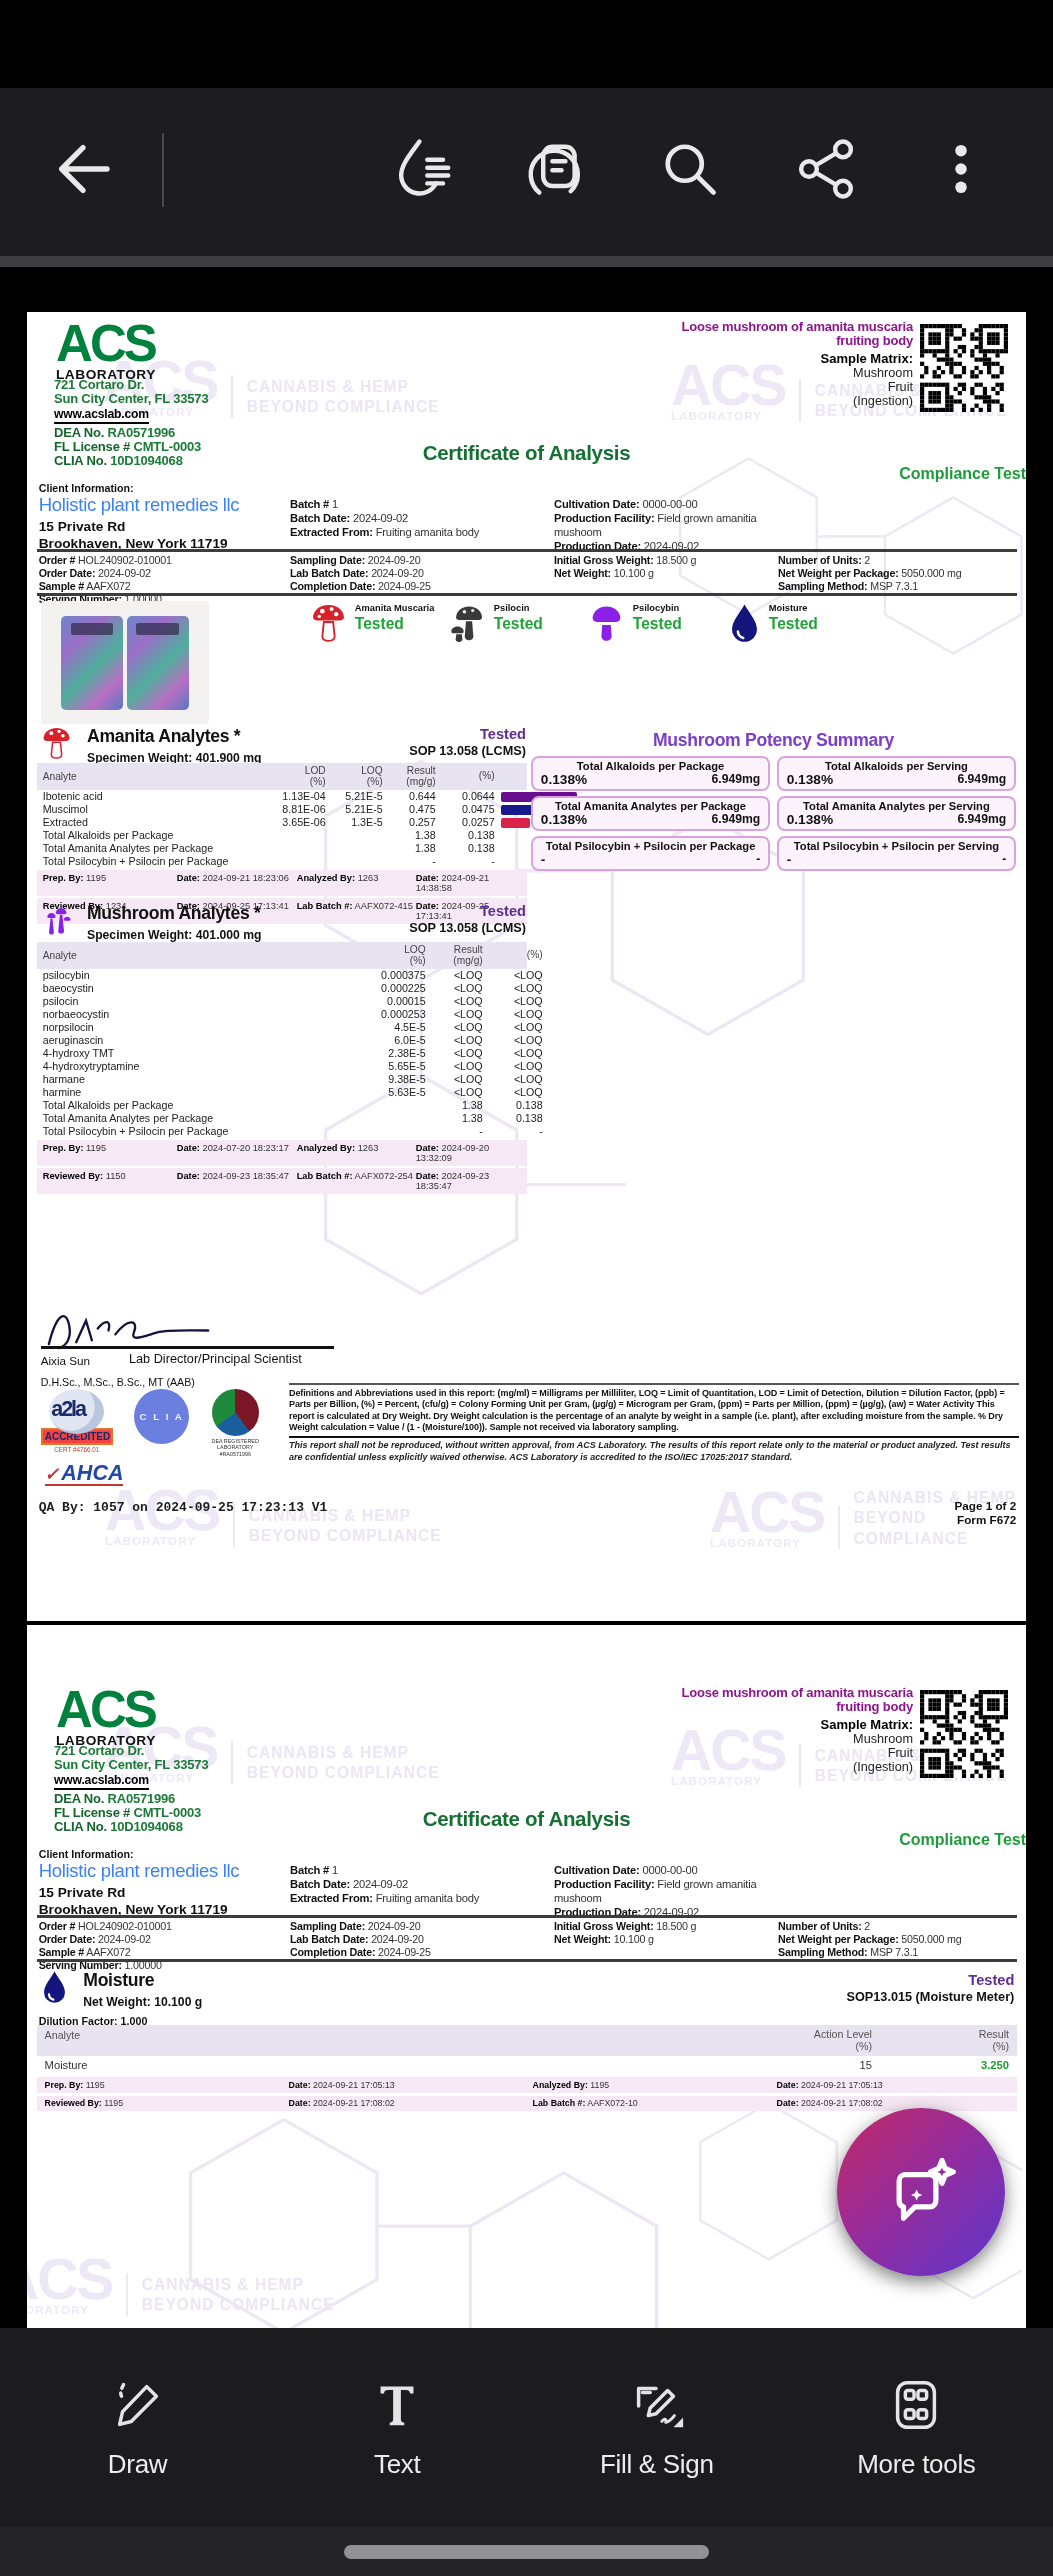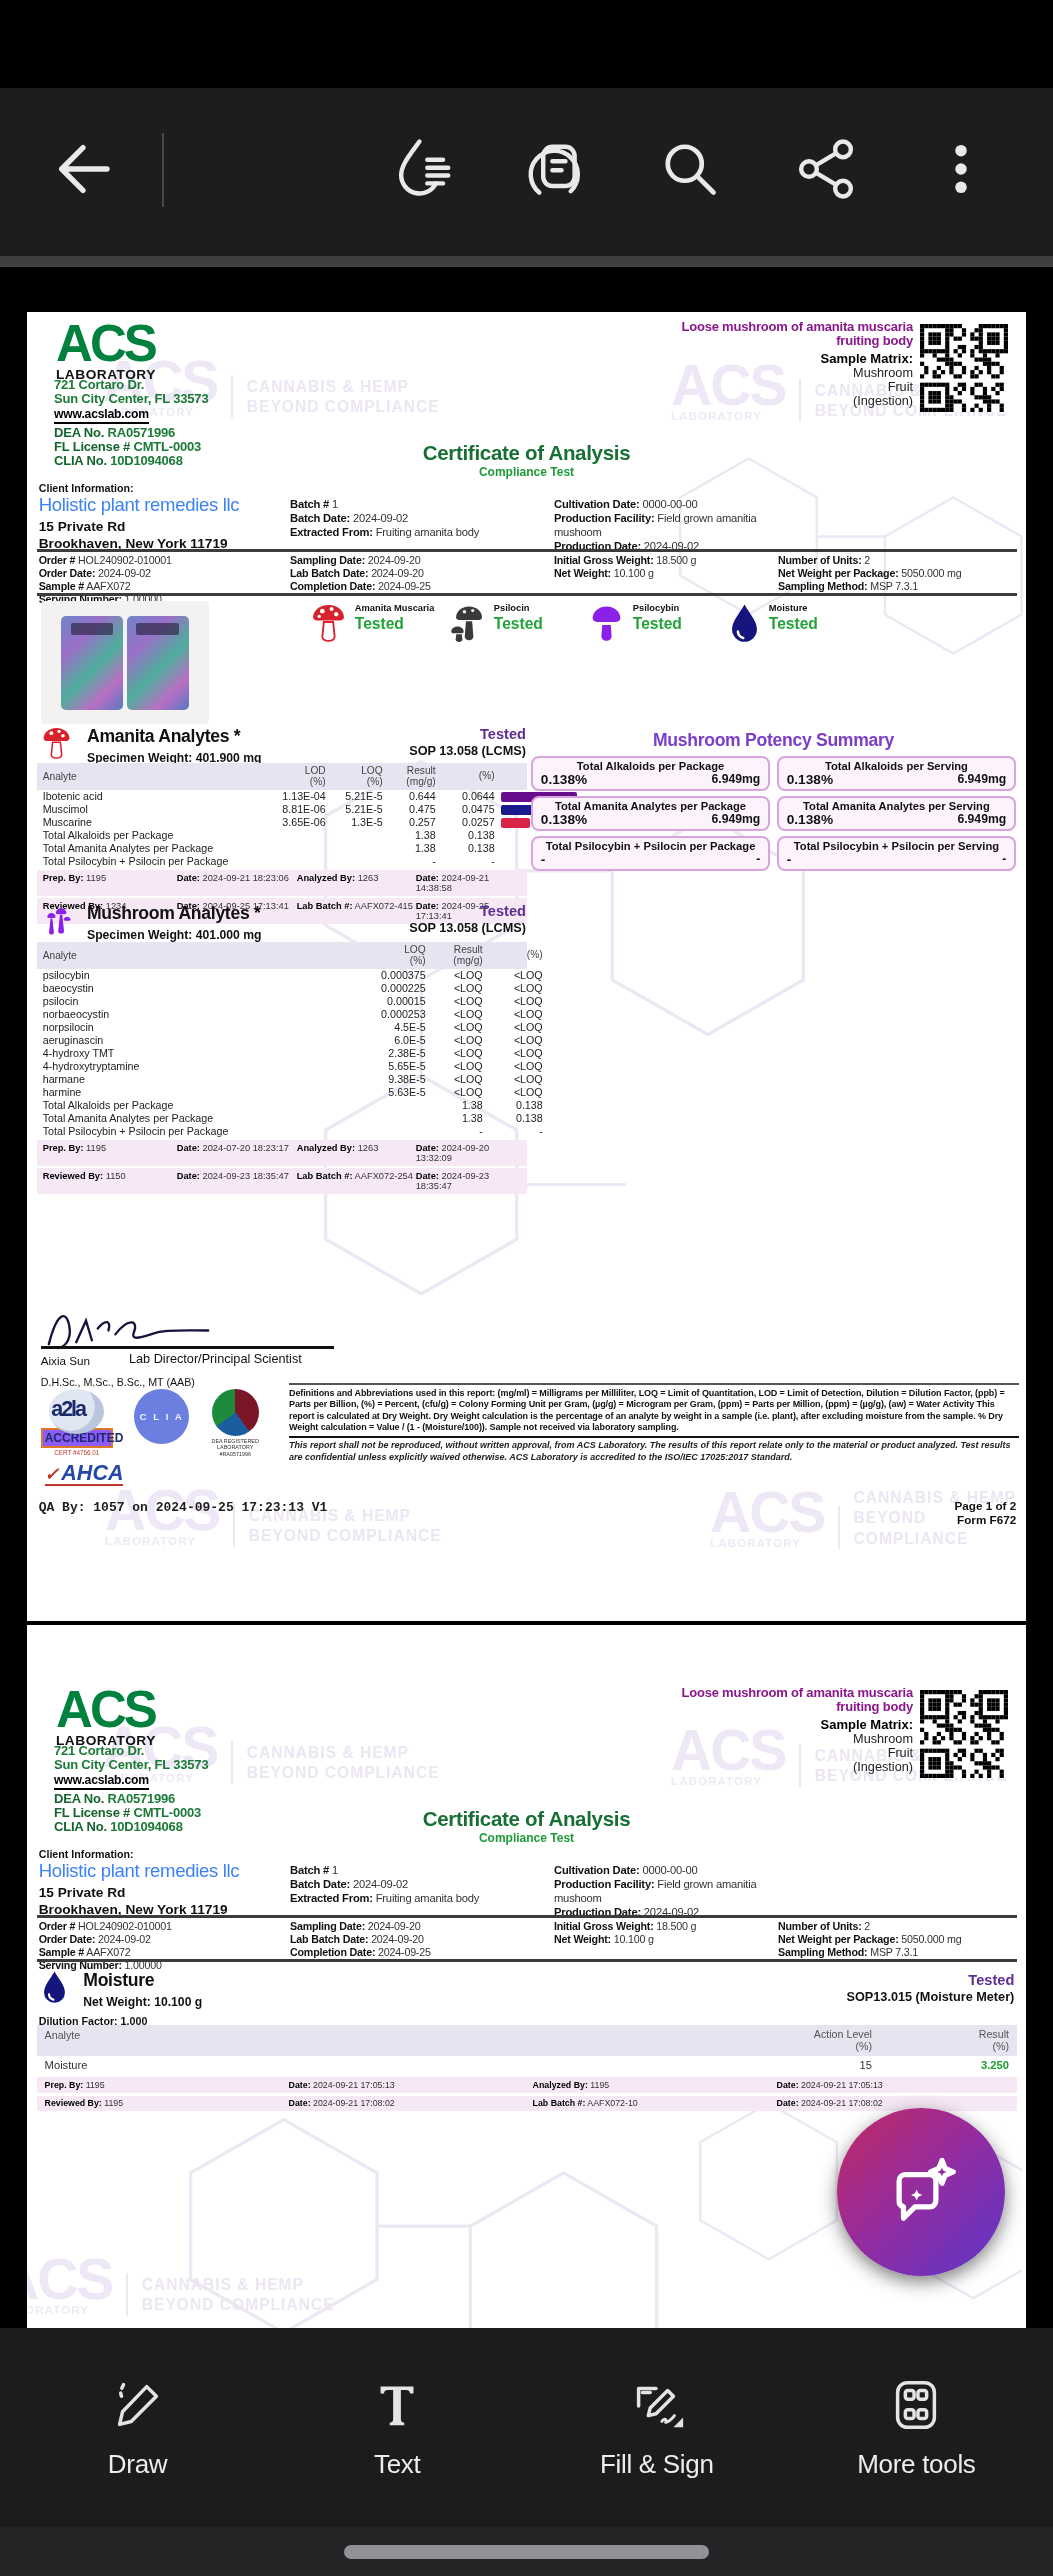--- a/index.html
+++ b/index.html
@@ -50,22 +50,22 @@
   .labaddr { position:absolute; left:27px; top:66px; font-size:13px; font-weight:700; color:#1b7a36; line-height:14px; letter-spacing:-0.2px; }
   .labaddr .site { color:#000; border-bottom:2.4px solid #000; display:inline-block; font-size:12.2px; padding-bottom:1px; margin:1px 0 2px; }
   .labaddr b { color:#14652c; }
   .sampletitle { position:absolute; right:113px; top:7.8px; text-align:right; }
   .sampletitle .pname { color:#8c178c; font-weight:700; font-size:13px; line-height:14.6px; letter-spacing:-0.2px; }
   .sampletitle .mlab { color:#000; font-weight:700; font-size:13px; margin-top:2px; }
   .sampletitle .mline { color:#222; font-size:12.7px; line-height:14px; }
   .qr { position:absolute; right:17.6px; top:11.7px; width:88px; height:88px; background:#fff; }
   .certtitle { position:absolute; left:0; width:999px; top:129px; text-align:center;
     font-size:20.5px; font-weight:800; color:#166f33; letter-spacing:-0.3px; }
-  .certsub { position:absolute; left:0; width:999px; top:153px; text-align:center;
-    font-size:12px; font-weight:700; color:#1d9c39; }
+  .certsub { position:absolute; left:0; width:999px; top:153px; text-align:right;
+    font-size:16px; font-weight:700; color:#1d9c39; }
   .clientlabel { position:absolute; left:11.7px; top:170px; font-size:10.7px; font-weight:700; color:#111; }
   .clientname { position:absolute; left:11.7px; top:182px; font-size:18.5px; font-weight:400; color:#3b82f6; letter-spacing:-0.3px; }
   .clientaddr1 { position:absolute; left:11.7px; top:207px; font-size:13.7px; font-weight:700; color:#111; }
   .clientaddr2 { position:absolute; left:11.7px; top:224px; font-size:13.7px; font-weight:700; color:#111; }
   .fields { position:absolute; font-size:11.2px; line-height:14px; color:#333; letter-spacing:-0.2px; }
   .fields b { color:#111; }
   .f-batch { left:263px; top:185px; width:224px; }
   .f-cult  { left:527px; top:185px; width:244px; }
   .hrline  { position:absolute; left:9.8px; width:980px; height:2.9px; background:#3c3c3c; }
   .hr1 { top:237px; } .hr2 { top:281px; }
@@ -120,21 +120,21 @@
   .sigcred { position:absolute; left:13.7px; top:1064px; font-size:10.7px; color:#111; }
   .defs { position:absolute; left:262px; top:1071px; width:730px; border-top:2.9px solid #555; padding-top:2.9px;
     font-size:9px; font-weight:700; line-height:11.5px; color:#111; letter-spacing:-0.1px; }
   .disc { position:absolute; left:262px; top:1124px; width:730px; border-top:2.4px solid #111; padding-top:2px;
     font-size:9px; font-weight:700; font-style:italic; line-height:11.5px; color:#222; }
   .logos { position:absolute; left:13.7px; top:1077px; display:flex; gap:21.5px; align-items:flex-start; }
   .a2la { width:72px; text-align:center; }
   .a2la .globe { width:55px; height:45px; margin:0 auto; border-radius:50%;
     background:radial-gradient(circle at 40% 40%, #dfe6f2 0 55%, #b9c6de 56% 100%); position:relative; overflow:hidden; }
   .a2la .globe:before { content:"a2la"; position:absolute; left:2px; top:7.8px; font-weight:800; font-size:21.5px; color:#1b2a6b; letter-spacing:-2px; }
-  .a2la .accr { margin-top:-5.9px; border:2px solid #e0782a; background:#8b5cf6; color:#1b2a6b; font-weight:800; font-size:12px; padding:1px 2px; }
+  .a2la .accr { margin-top:-5.9px; border:2px solid #e0782a; background:#ef4444; color:#1b2a6b; font-weight:800; font-size:10px; padding:1px 2px; }
   .a2la .cert { font-size:6.3px; color:#c0392b; margin-top:1px; }
   .clia { width:55px; height:55px; border-radius:50%; background:#6b7fe0; position:relative; }
   .clia:before { content:"C L I A"; position:absolute; inset:0; display:flex; align-items:center; justify-content:center;
     color:#eef; font-size:9.8px; font-weight:700; letter-spacing:2px; }
   .dealogo { width:49px; text-align:center; }
   .dealogo .disc2 { width:47px; height:47px; border-radius:50%;
     background:conic-gradient(#7a1626 0 40%, #1b5e9e 40% 65%, #1e8a3c 65% 100%); margin:0 auto; }
   .dealogo .dcap { font-size:5.4px; color:#333; line-height:6.3px; margin-top:2px; }
   .ahca { position:absolute; left:17.6px; top:1149px; font-size:21.5px; font-weight:800; font-style:italic; color:#2448a8; }
   .ahca:before { content:"✓"; color:#c0392b; font-size:17.6px; margin-right:2px; }
@@ -659,21 +659,21 @@
             <span class="num">8.81E-06</span>
             <span class="num">5.21E-5</span>
             <span class="num">0.475</span>
             <span class="num">0.0475</span>
             <span class="c-bar">
               <i style="width: 55px; background: rgb(23, 25, 140);"></i>
             </span>
           </div>
 
           <div class="trow grid-a">
-            <span>Muscarine</span>
+            <span>Extracted</span>
             <span class="num">3.65E-06</span>
             <span class="num">1.3E-5</span>
             <span class="num">0.257</span>
             <span class="num">0.0257</span>
             <span class="c-bar">
               <i style="width: 29px; background: rgb(217, 35, 72);"></i>
             </span>
           </div>
 
           <div class="trow grid-a">

